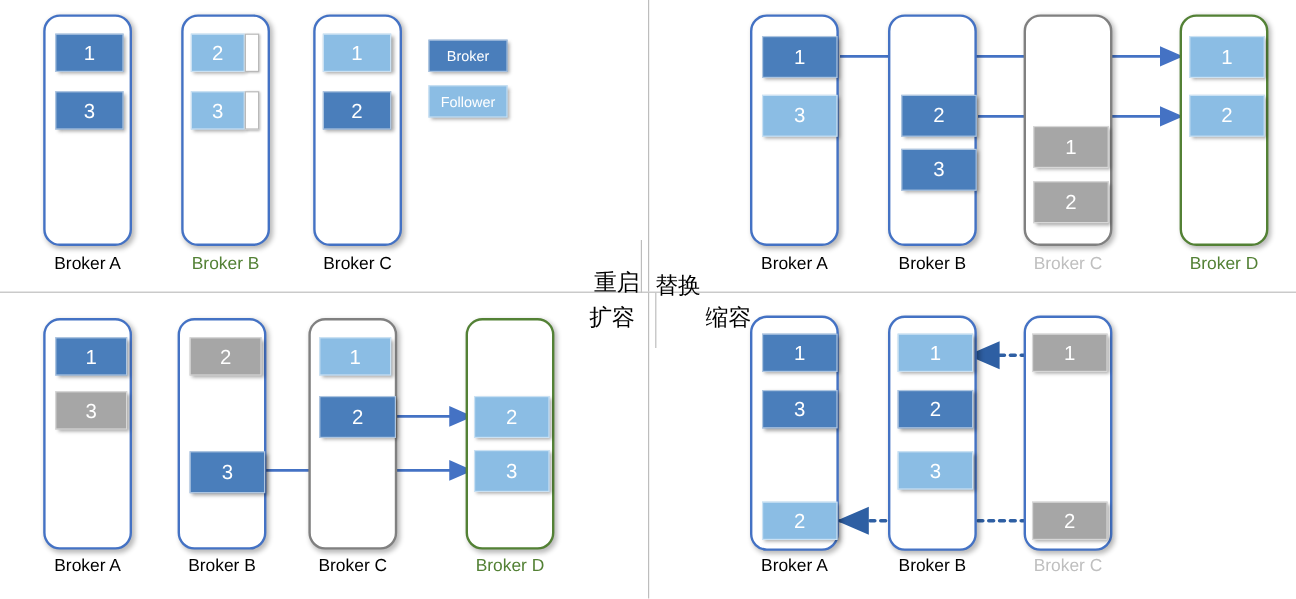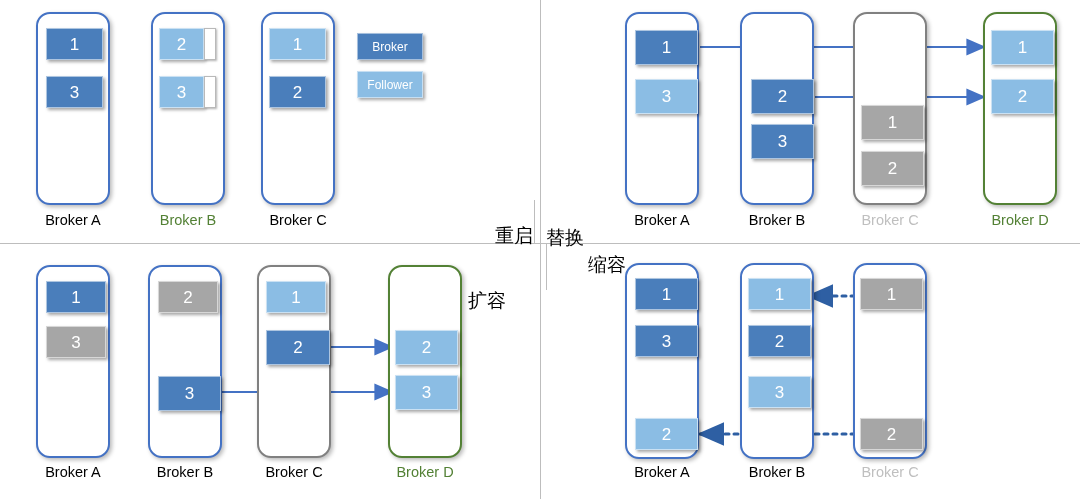--- a/index.html
+++ b/index.html
@@ -172,21 +172,21 @@
   <div class="broker grey" style="left:853px;top:12px;width:74px;height:193px;"></div>
   <div class="blk grey" style="left:861px;top:105px;width:63px;height:35px;">1</div>
   <div class="blk grey" style="left:861px;top:151px;width:63px;height:35px;">2</div>
   <div class="blabel grey" style="left:853px;top:212px;width:74px;">Broker C</div>
 
   <div class="broker green" style="left:983px;top:12px;width:74px;height:193px;"></div>
   <div class="blk follower" style="left:991px;top:30px;width:63px;height:35px;">1</div>
   <div class="blk follower" style="left:991px;top:79px;width:63px;height:35px;">2</div>
   <div class="blabel green" style="left:983px;top:212px;width:74px;">Broker D</div>
 
-  <div class="seclabel" style="left:468px;top:252px;margin-top:36px;">扩容</div>
+  <div class="seclabel" style="left:491px;top:252px;">扩容</div>
   <div class="seclabel" style="left:588px;top:252px;">缩容</div>
 
   <div class="broker" style="left:36px;top:265px;width:74px;height:193px;"></div>
   <div class="blk leader" style="left:46px;top:281px;width:60px;height:32px;">1</div>
   <div class="blk grey" style="left:46px;top:326px;width:60px;height:32px;">3</div>
   <div class="blabel" style="left:36px;top:464px;width:74px;">Broker A</div>
 
   <div class="broker" style="left:148px;top:265px;width:74px;height:193px;"></div>
   <div class="blk grey" style="left:158px;top:281px;width:60px;height:32px;">2</div>
   <div class="blk leader" style="left:158px;top:376px;width:63px;height:35px;">3</div>

